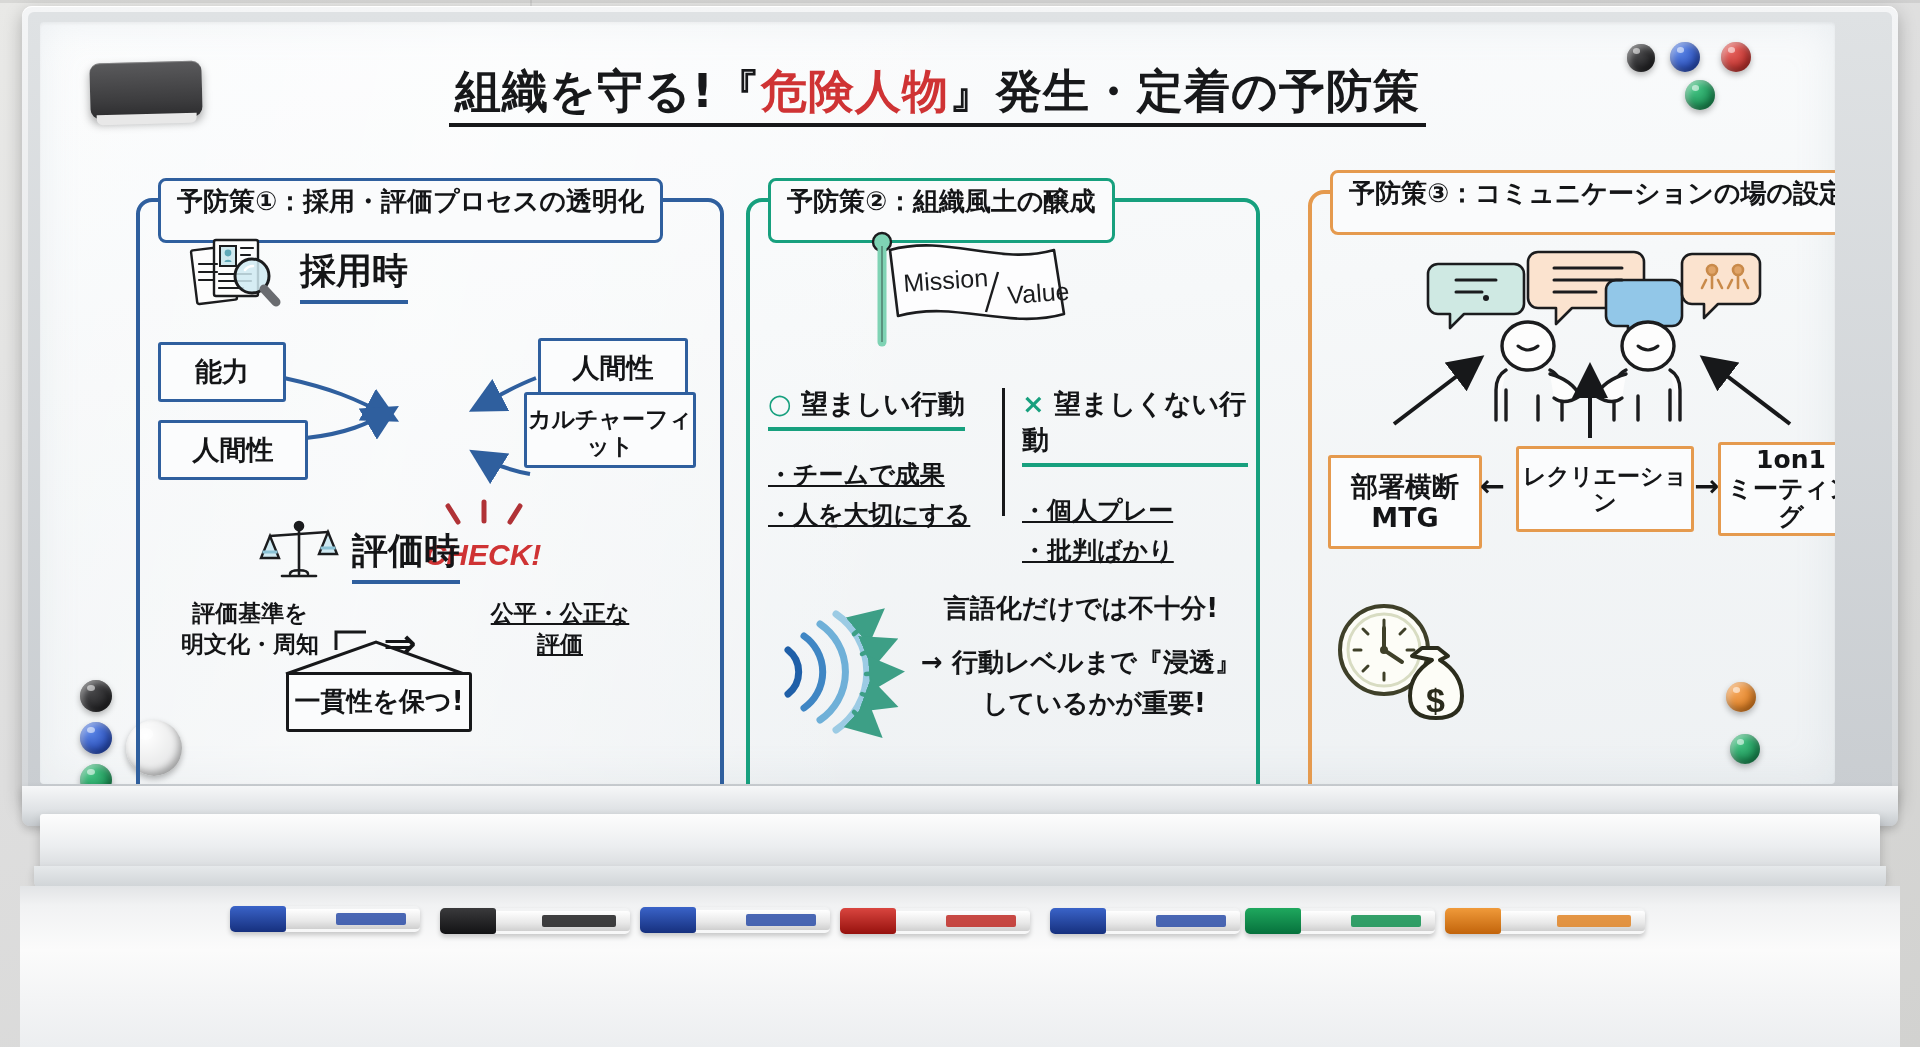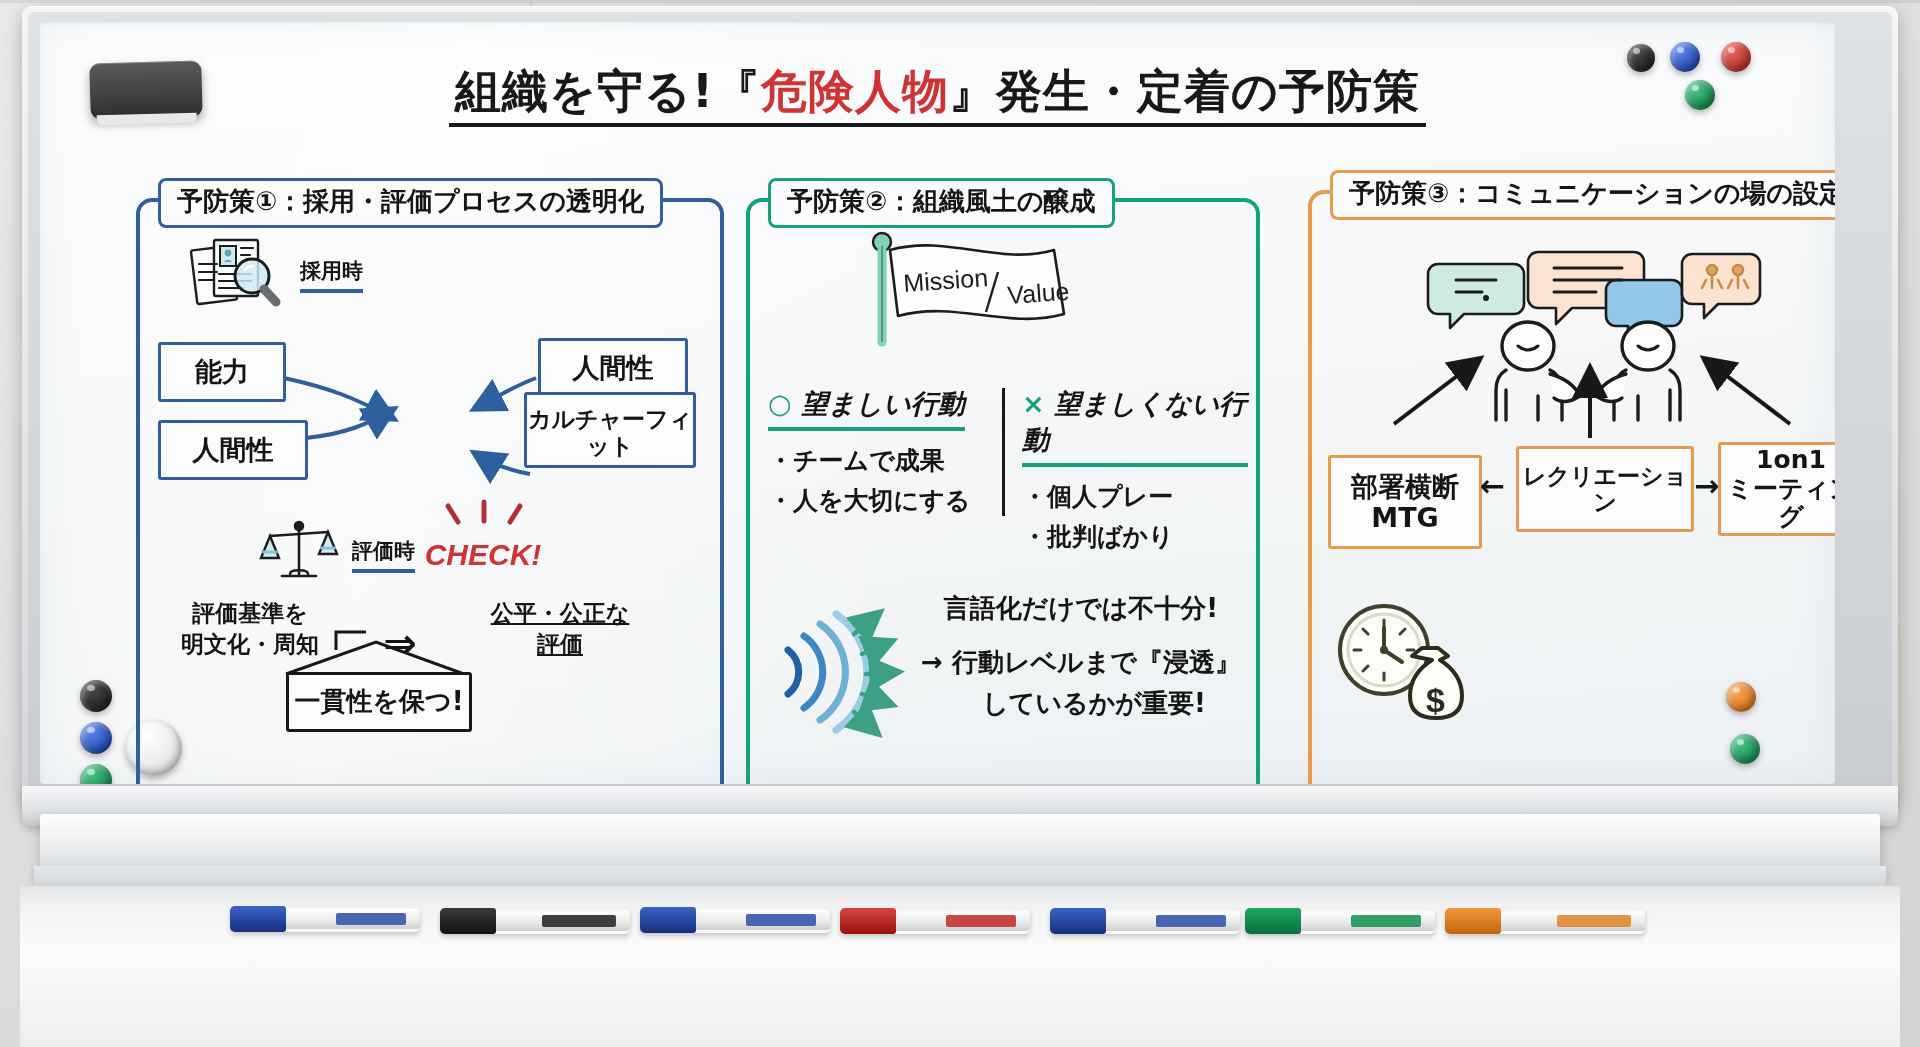--- a/index.html
+++ b/index.html
@@ -72,58 +72,58 @@
 
   
   #headline{position:absolute;left:0;right:0;top:44px;text-align:center;}
   #headline .t{display:inline-block;font-size:46px;font-weight:700;color:#17181a;
       letter-spacing:1px;line-height:1.1;
       border-bottom:4px solid #17181a;padding:0 6px 6px;}
   #headline .red{color:#cf3334;}
 
   
   .panel{position:absolute;border-radius:16px;background:transparent;}
-  .panel .ptitle{position:absolute;left:18px;top:-24px;padding:6px 16px 9px;
+  .panel .ptitle{position:absolute;left:18px;top:-24px;padding:6px 16px 24px;
       border-radius:8px;background:#fafbfc;font-size:26px;font-weight:700;color:#141517;
       white-space:nowrap;line-height:1.1;}
 
   #panel1{left:96px;top:176px;width:580px;height:630px;border:4px solid #2f5f9e;}
   #panel1 .ptitle{border:3px solid #2f5f9e;}
   #panel2{left:706px;top:176px;width:506px;height:630px;border:4px solid #17a07e;}
   #panel2 .ptitle{border:3px solid #17a07e;}
   #panel3{left:1268px;top:168px;width:560px;height:638px;border:4px solid #e59a4e;}
   #panel3 .ptitle{border:3px solid #e59a4e;}
 
   .jp{font-family:"DejaVu Sans","Liberation Sans",sans-serif;color:#141517;}
 
   
   .sec-head{position:absolute;display:flex;align-items:center;gap:14px;}
-  .sec-head .lbl{font-size:21px;font-weight:700;padding-bottom:4px;}
+  .sec-head .lbl{font-size:36px;font-weight:700;padding-bottom:4px;}
   .sec-head .lbl.ul-blue{border-bottom:4px solid #2f5f9e;}
 
   .box{position:absolute;border-radius:3px;background:#fbfcfd;
        display:flex;align-items:center;justify-content:center;text-align:center;
        font-weight:700;color:#141517;line-height:1.15;}
   .box.blue{border:3px solid #2f5f9e;}
   .box.orange{border:3px solid #e59a4e;}
 
   #check{position:absolute;left:268px;top:336px;width:150px;text-align:center;
      font-size:30px;font-weight:700;color:#cf3334;font-family:"Liberation Sans",sans-serif;
      font-style:italic;}
 
   .sparks{position:absolute;left:292px;top:300px;width:104px;height:34px;}
 
   .emph{position:absolute;font-size:19px;font-weight:700;color:#cf3334;}
 
   .p1-flow{position:absolute;font-size:23px;font-weight:700;line-height:1.35;text-align:center;}
 
   
   .col-head{font-size:27px;font-weight:700;padding-bottom:5px;}
-  .ul-green{border-bottom:4px solid #17a07e;font-style:italic;}
-  .bullets{font-size:25px;font-weight:700;line-height:1.6;margin-top:10px;}
+  .ul-green{border-bottom:4px solid #17a07e;}
+  .bullets{font-size:25px;font-weight:700;line-height:1.6;margin-top:24px;text-decoration:underline;}
 
   
   .note3{position:absolute;font-size:25px;font-weight:700;line-height:1.55;}
   
 
   svg{overflow:visible;}
 </style>
 </head>
 <body>
 

